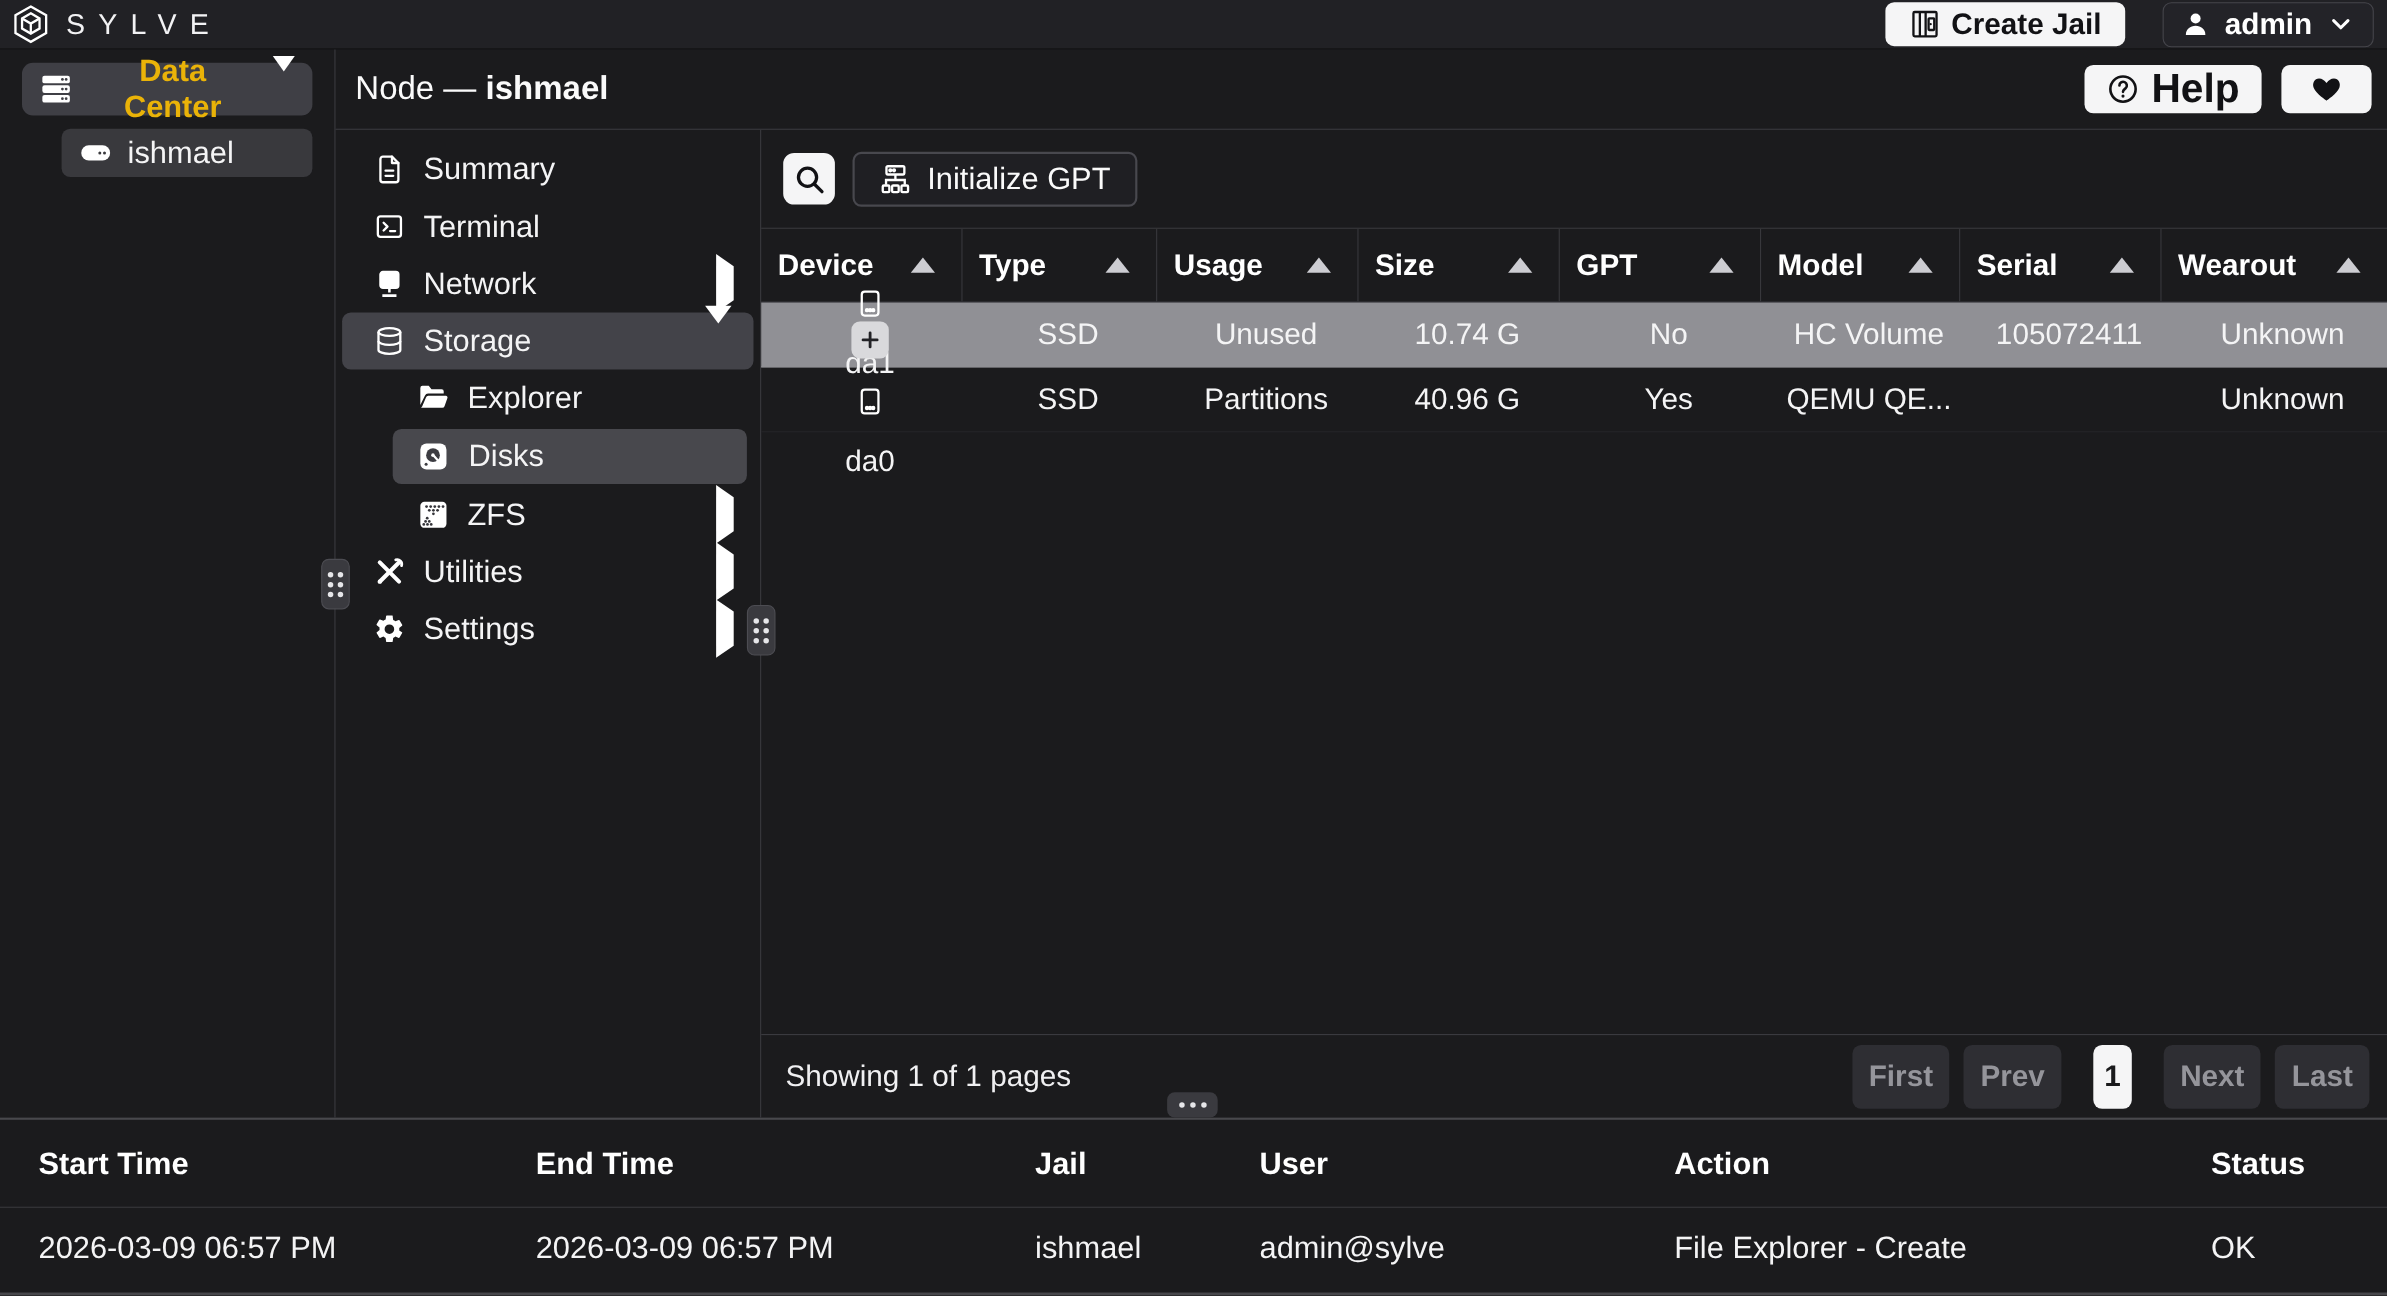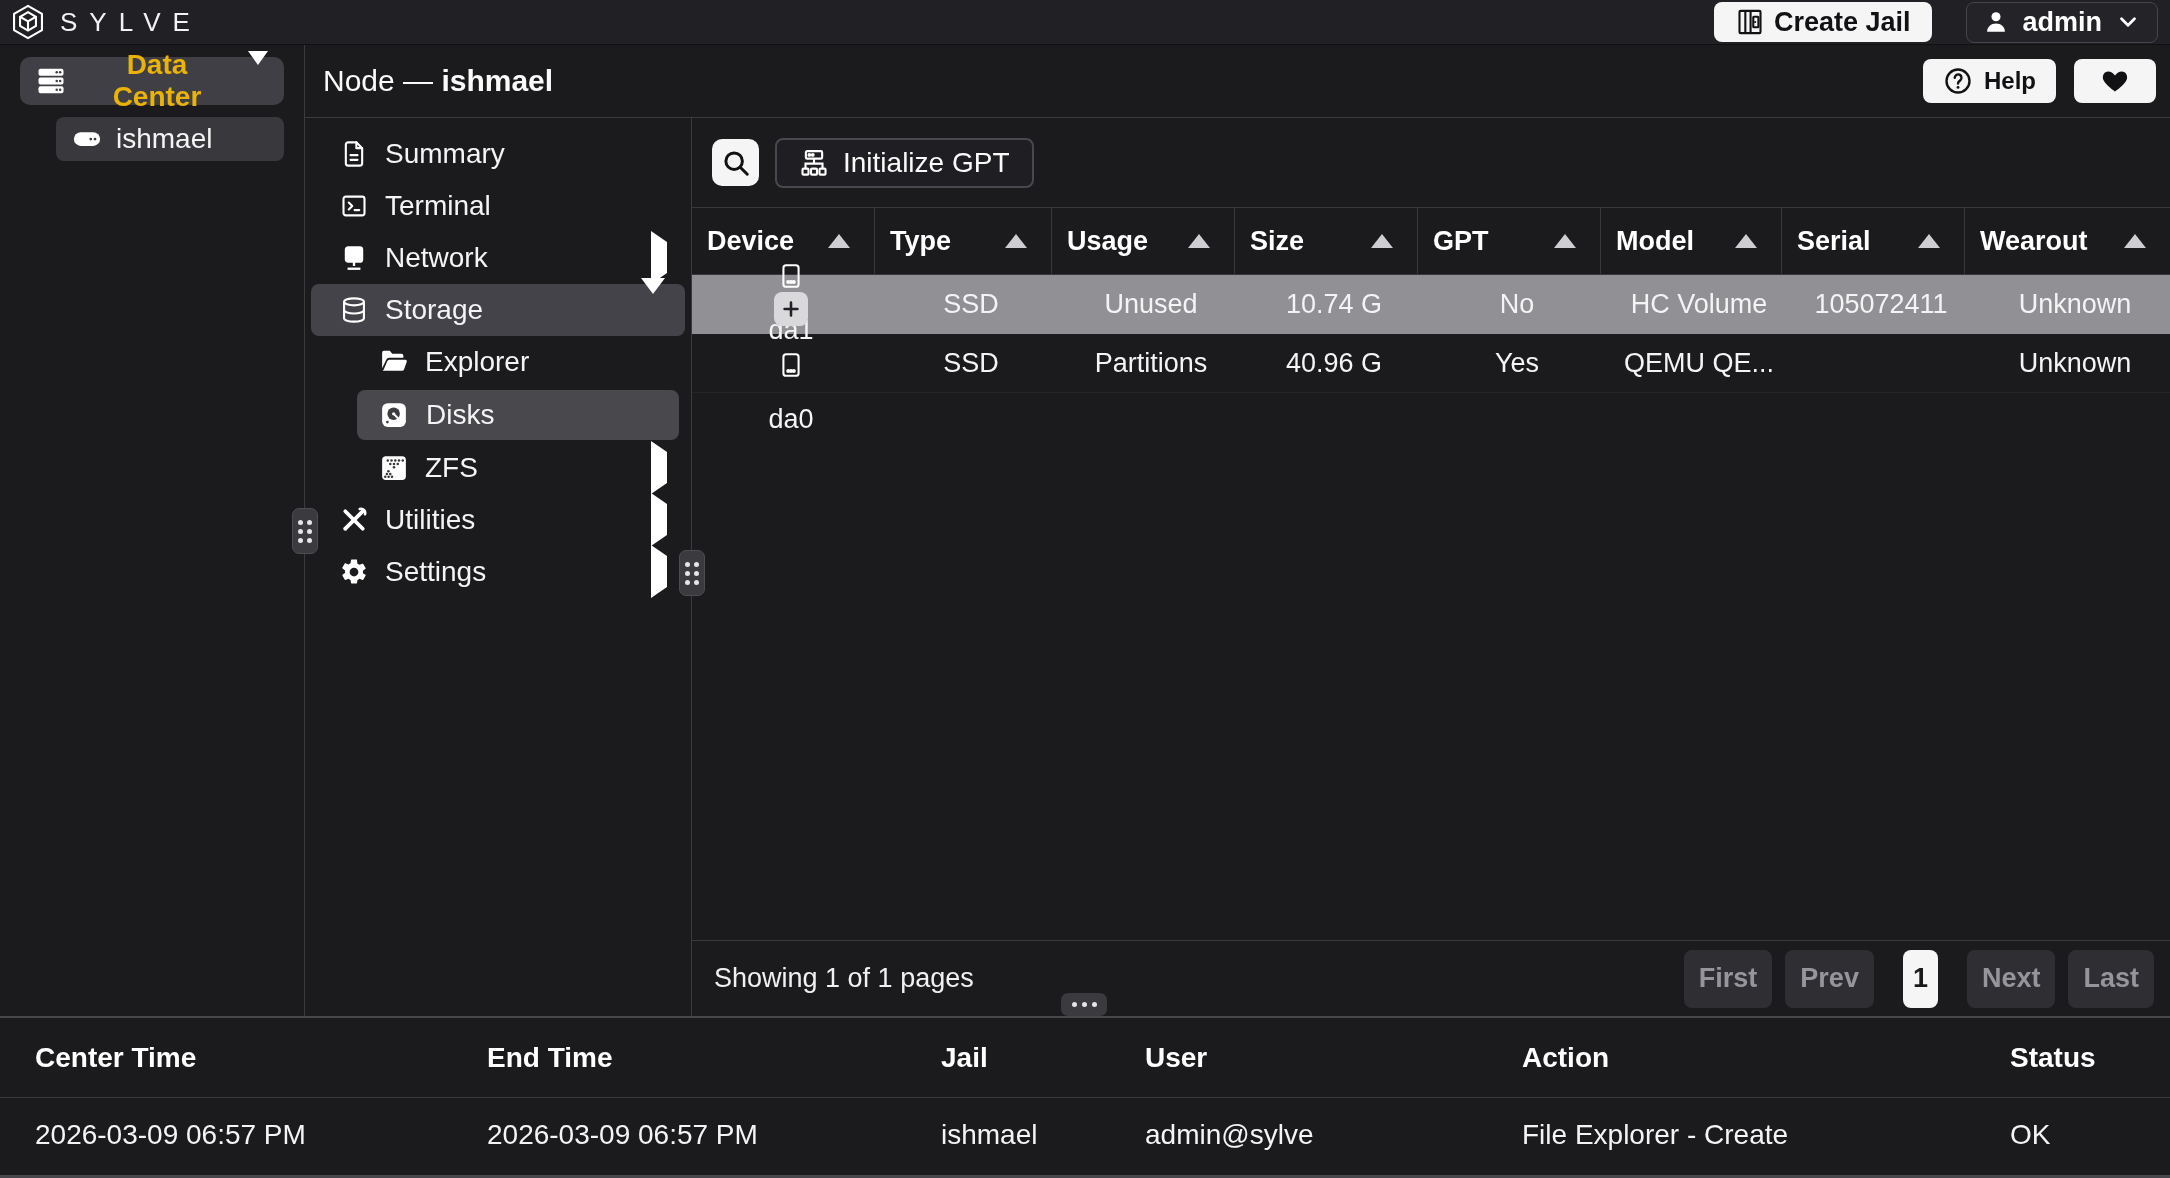--- a/index.html
+++ b/index.html
@@ -20,21 +20,21 @@
   .body-row { display:flex; height:971px; }
   .sidebar { width:305px; border-right:1px solid #3a3a3f; padding:12px 20px 0 20px; flex:none; }
   .dc-btn { width:100%; height:48px; background:#3f3f45; border-radius:10px; display:flex; align-items:center; gap:16px; padding:0 16px; color:#eab308; font-size:28px; font-weight:700; }
   .host-item { margin:12px 0 0 36px; height:44px; background:#39393d; border-radius:8px; display:flex; align-items:center; gap:14px; padding:0 16px; font-size:28px; color:#f4f4f5; cursor:pointer; }
 
   .main-col { flex:1; display:flex; flex-direction:column; min-width:0; }
   .page-header { height:73px; border-bottom:1px solid #3a3a3f; display:flex; align-items:center; padding:0 14px 0 18px; flex:none; }
   .page-title { font-size:30px; font-weight:400; color:#fafafa; }
   .page-title b { font-weight:700; }
   .header-actions { margin-left:auto; display:flex; gap:18px; align-items:center; }
-  .btn-help { height:44px; background:#f5f5f6; color:#121215; border-radius:8px; font-size:24px; font-weight:700; display:flex; align-items:center; gap:11px; padding:0 20px; }
+  .btn-help { height:44px; background:#f5f5f6; color:#121215; border-radius:8px; font-size:37px; font-weight:700; display:flex; align-items:center; gap:11px; padding:0 20px; }
   .btn-heart { width:82px; height:44px; background:#f5f5f6; border-radius:8px; display:flex; align-items:center; justify-content:center; }
 
   .content-row { flex:1; display:flex; min-height:0; }
 
   
   .nav-col { width:387px; flex:none; border-right:1px solid #3a3a3f; padding-top:10px; }
   .nav-item { height:52px; display:flex; align-items:center; gap:16px; padding:0 24px 0 34px; font-size:28px; color:#f4f4f5; cursor:pointer; }
   .nav-item .nav-ico { width:30px; height:30px; flex:none; display:flex; align-items:center; justify-content:center; }
   .nav-item.sel { background:#434349; border-radius:8px; margin:0 6px; padding:0 20px 0 28px; }
   .nav-item.sub { padding-left:74px; }
@@ -425,21 +425,21 @@
             </div>
           </div>
         </section>
 
       </div>
     </div>
   </div>
 
   <footer class="log-panel">
     <div class="log-grid log-head">
-      <div>Center Time</div>
+      <div>Start Time</div>
       <div>End Time</div>
       <div>Jail</div>
       <div>User</div>
       <div>Action</div>
       <div>Status</div>
     </div>
     <div class="log-grid log-row">
       <div>2026-03-09 06:57 PM</div>
       <div>2026-03-09 06:57 PM</div>
       <div>ishmael</div>

